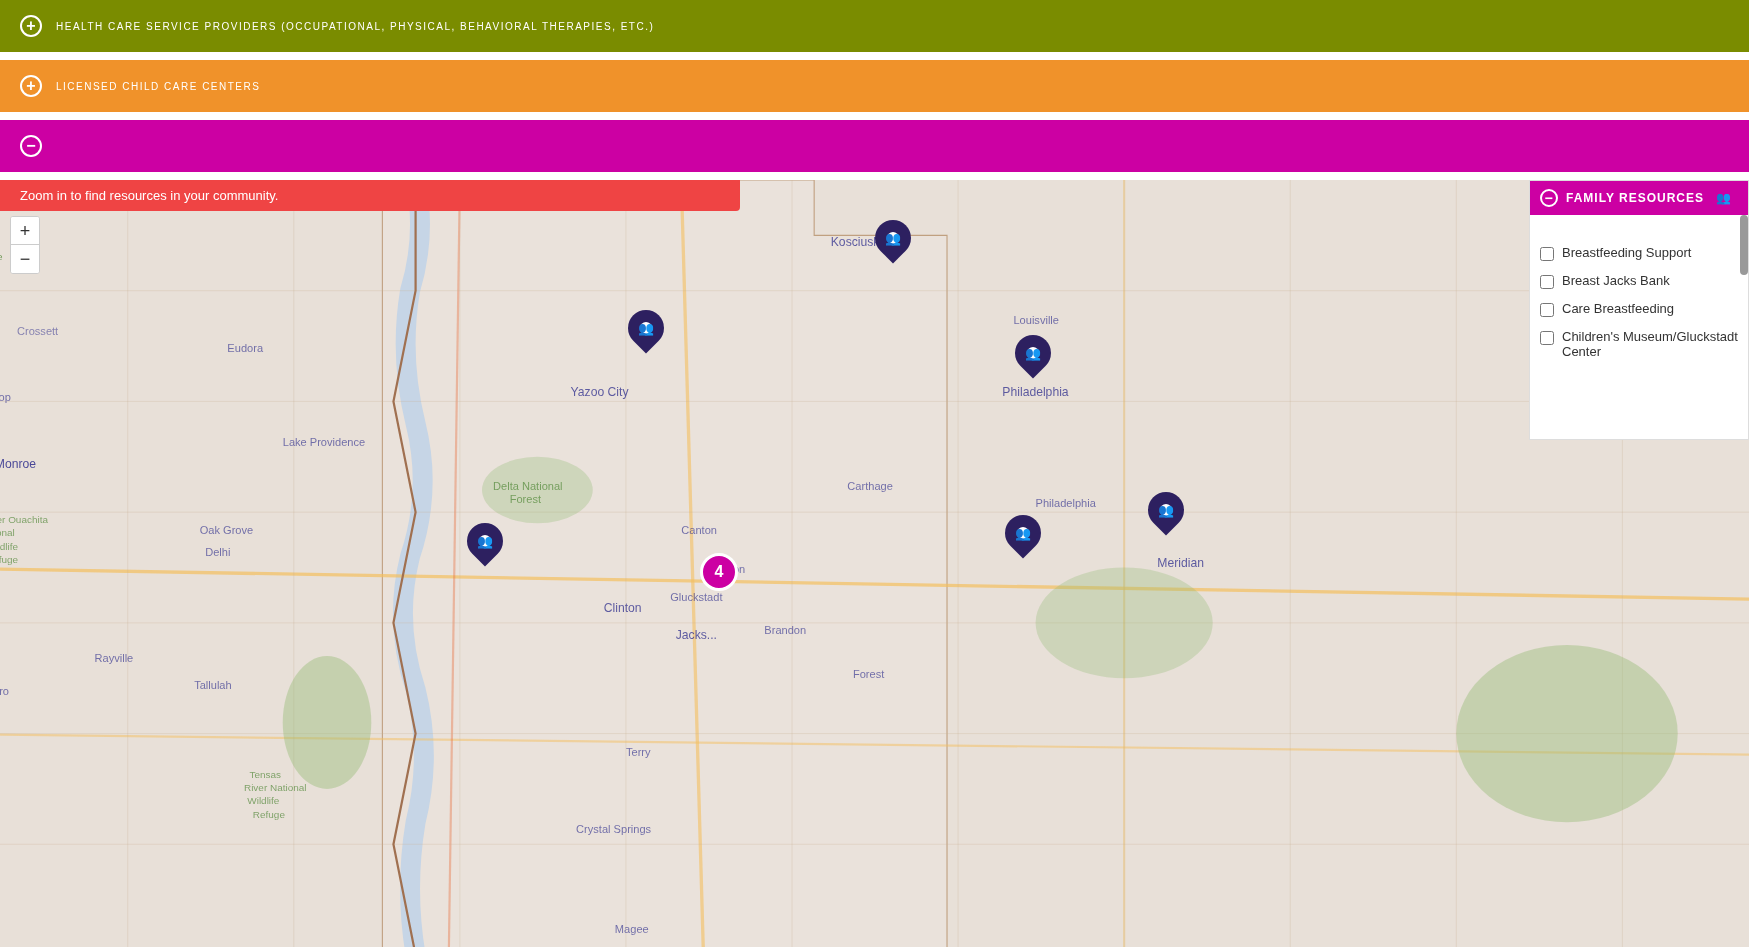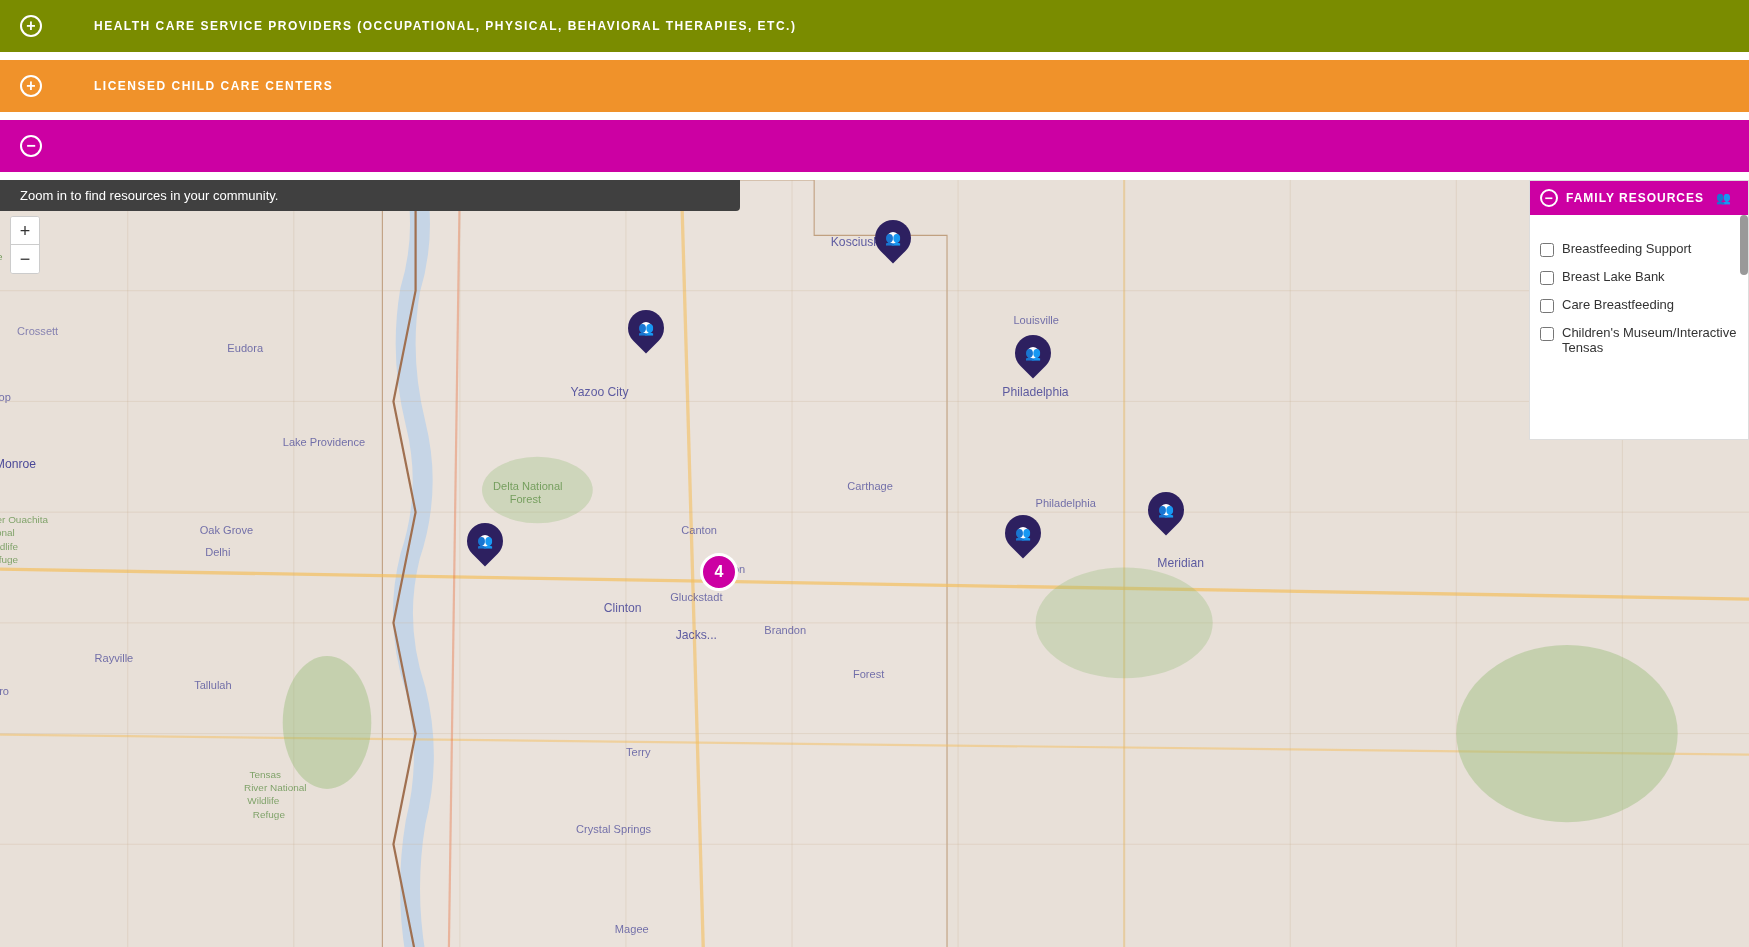--- a/index.html
+++ b/index.html
@@ -19,41 +19,40 @@
       border-radius: 50%;
       border: 2px solid #fff;
       display: flex; align-items: center; justify-content: center;
       margin-right: 14px;
       flex-shrink: 0;
       font-size: 16px;
       color: #fff;
       font-weight: bold;
     }
     .accordion-bar .bar-title {
-      font-size: 12px;
-      font-weight: 700;
+      font-size: 10px;
+      font-weight: 400;
       letter-spacing: 1.5px;
       color: #fff;
       text-transform: uppercase;
-      margin-left: 38px;
     }
     .bar-olive { background-color: #7a8c00; }
     .bar-orange { background-color: #f0922a; }
     .bar-magenta { background-color: #cc00a3; }
 
     .map-section {
       position: relative;
       width: 100%;
       height: calc(947px - 52px - 8px - 52px - 8px - 52px);
     }
 
     .zoom-banner {
       position: absolute;
       top: 0; left: 0;
-      background: #404040;
+      background: #ef4444;
       color: #fff;
       font-size: 13px;
       padding: 8px 20px;
       z-index: 10;
       border-radius: 0 0 4px 0;
       width: 740px;
     }
 
     .map-container {
       width: 100%;
@@ -192,21 +191,22 @@
       display: flex;
       align-items: center;
       justify-content: center;
       font-size: 14px;
       line-height: 1;
       color: #fff;
     }
     .sidebar-list {
       overflow-y: scroll;
       flex: 1;
-      padding: 20px 0;
+      padding: 8px 0;
+      margin-top: 16px;
     }
     .sidebar-item {
       display: flex;
       align-items: flex-start;
       gap: 8px;
       padding: 6px 10px;
       font-size: 13px;
       color: #333;
     }
     .sidebar-item input[type="checkbox"] {
@@ -363,27 +363,27 @@
         <span style="margin-left:4px;">👥</span>
       </div>
       <div class="sidebar-list" id="sidebar-list">
 
       <div class="sidebar-item">
     <input type="checkbox" style="">
     <span>Breastfeeding Support</span>
   </div>
           <div class="sidebar-item">
     <input type="checkbox" style="">
-    <span>Breast Lake Bank</span>
+    <span>Breast Jacks Bank</span>
   </div>
           <div class="sidebar-item">
     <input type="checkbox" style="">
     <span>Care Breastfeeding</span>
   </div>
           <div class="sidebar-item">
     <input type="checkbox" style="">
-    <span>Children's Museum/Interactive Tensas</span>
+    <span>Children's Museum/Gluckstadt Center</span>
   </div>
         </div>
       <div class="scrollbar-thumb"></div>
     </div>
   </div>
 </div>
 
 </body></html>

